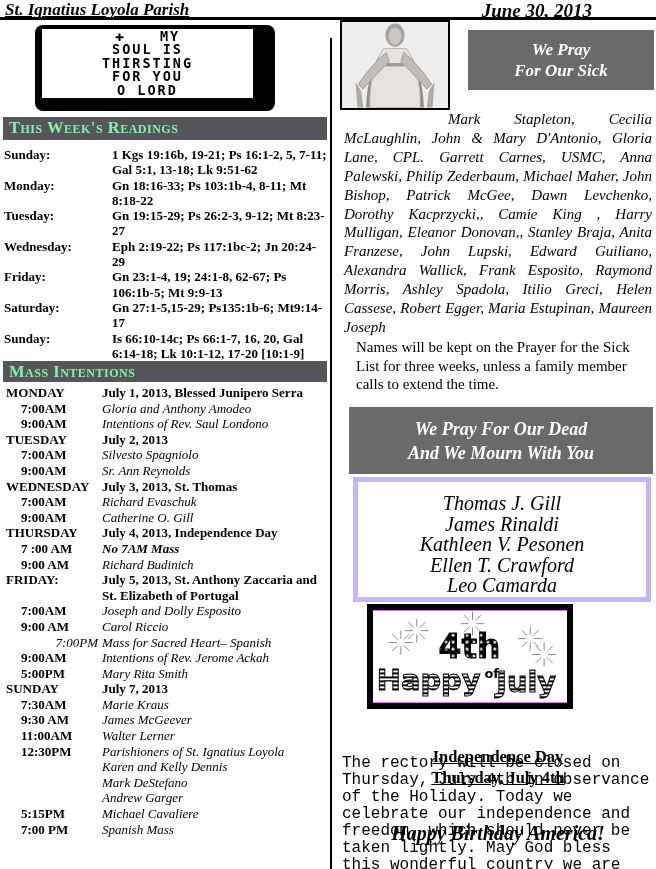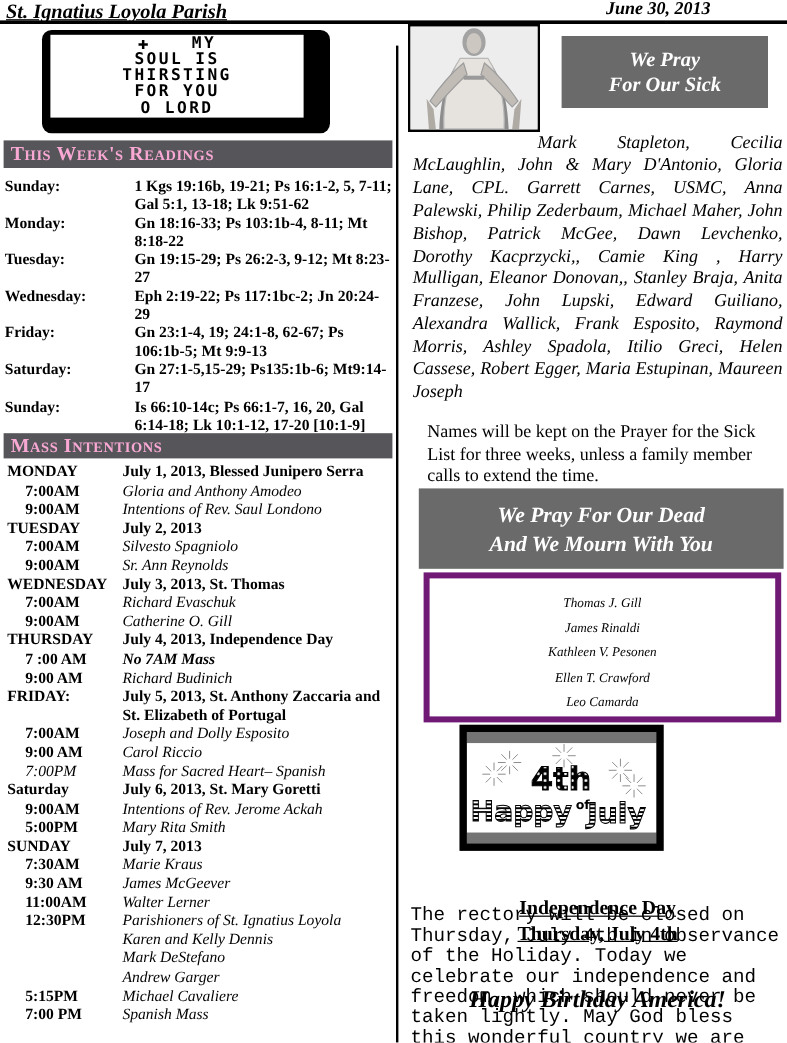--- a/index.html
+++ b/index.html
@@ -2,74 +2,74 @@
 <html style="--bar-gray: #56565a; --banner-gray: #6a6a6a;"><head>
 <meta charset="utf-8">
 <style>
   html,body{margin:0;padding:0;background:#fff;}
   .page{position:relative;width:656px;height:869px;background:#fff;overflow:hidden;
         font-family:"Liberation Serif",serif;color:#000;}
 
   
   .hdr-title{position:absolute;left:5px;top:0px;font-size:17px;font-weight:bold;font-style:italic;
              text-decoration:underline;}
-  .hdr-date{position:absolute;right:64px;top:0px;font-size:15px;font-weight:bold;font-style:italic;
-            }
+  .hdr-date{position:absolute;right:64px;top:0px;font-size:19px;font-weight:bold;font-style:italic;
+            text-decoration:underline;}
   .hdr-rule{position:absolute;left:0;top:17px;width:656px;height:3px;background:#000;}
   .v-divider{position:absolute;left:330px;top:38px;width:2px;height:831px;background:#000;}
 
   
   .soul{position:absolute;left:35px;top:25px;width:240px;height:86px;background:#000;border-radius:8px;}
   .soul-inner{position:absolute;left:7px;top:4px;right:22px;bottom:13px;background:#fff;
               display:flex;flex-direction:column;align-items:center;justify-content:center;
               font-family:"DejaVu Sans Mono",monospace;font-weight:bold;font-size:13.5px;
               line-height:13.5px;letter-spacing:2px;}
   .soul-l1{display:flex;gap:34px;align-items:center;}
   .soul-cross{font-size:15px;}
 
   
-  .sec-bar{position:absolute;left:3px;width:324px;background:var(--bar-gray,#56565a);color:#f9a8d4;
+  .sec-bar{position:absolute;left:3px;width:324px;background:var(--bar-gray,#56565a);color:#86efac;
            font-variant:small-caps;font-weight:bold;font-size:16.5px;letter-spacing:.5px;
            padding:1px 0 2px 6px;box-sizing:border-box;}
   #readings-bar{top:117px;height:23px;}
   #mi-bar{top:361px;height:21px;}
 
   
   .readings{position:absolute;left:4px;top:147px;width:325px;font-weight:bold;font-size:13px;line-height:15.3px;}
   .rd-row{display:grid;grid-template-columns:72px 1fr;column-gap:3px;gap:36px;}
   .rd-day{white-space:nowrap;}
 
   
   .mi{position:absolute;left:4px;top:385px;width:328px;font-size:13px;line-height:15.6px;}
   .mi-row{display:grid;grid-template-columns:94px 1fr;column-gap:4px;}
   .mi-time{font-weight:bold;white-space:nowrap;}
   .row-day .mi-time{padding-left:2px;}
   .row-day .mi-text{font-weight:bold;}
   .row-name .mi-time,.row-bold .mi-time{padding-left:17px;}
   .row-name .mi-text,.row-cont .mi-text{font-style:italic;}
-  .row-it .mi-time{padding-left:17px;font-style:italic;font-weight:normal;}
+  .row-it .mi-time{padding-left:17px;font-style:italic;font-weight:normal;text-align:right;}
   .row-it .mi-text{font-style:italic;}
   .row-bold .mi-text{font-weight:bold;font-style:italic;}
 
   
   .mary{position:absolute;left:340px;top:20px;width:110px;height:90px;border:2px solid #000;
         box-sizing:border-box;background:#ededed;}
   .mary svg{display:block;width:100%;height:100%;}
   .banner{background:var(--banner-gray,#6a6a6a);color:#fff;display:flex;flex-direction:column;
           align-items:center;justify-content:center;font-style:italic;font-weight:bold;text-align:center;}
-  .sick-banner{position:absolute;left:468px;top:30px;width:172px;height:60px;font-size:17px;line-height:21px;font-style:italic;}
+  .sick-banner{position:absolute;left:468px;top:30px;width:186px;height:60px;font-size:17px;line-height:21px;font-style:italic;}
   .sick-names{position:absolute;left:344px;top:110px;width:308px;font-style:italic;font-size:15px;
               line-height:18.9px;text-align:justify;text-indent:104px;}
-  .sick-note{position:absolute;left:356px;top:351px;width:300px;font-size:15px;line-height:18.7px;}
+  .sick-note{position:absolute;left:356px;top:338px;width:300px;font-size:15px;line-height:18.7px;}
   .dead-banner{position:absolute;left:349px;top:407px;width:304px;height:67px;font-size:18px;line-height:24px;}
-  .dead-box{position:absolute;left:353px;top:477px;width:298px;height:125px;border:5px solid #701a75;
+  .dead-box{position:absolute;left:353px;top:477px;width:298px;height:125px;border:5px solid #c4b5fd;
             box-sizing:border-box;background:#fff;padding-top:11px;text-align:center;
-            font-style:italic;font-size:11px;line-height:20.5px;}
-  .july{position:absolute;left:383px;top:604px;width:170px;height:105px;border:6px solid #000;
-        box-sizing:border-box;background:#737373;}
+            font-style:italic;font-size:20px;line-height:20.5px;}
+  .july{position:absolute;left:367px;top:604px;width:206px;height:105px;border:6px solid #000;
+        box-sizing:border-box;background:#d946ef;}
   .july svg{display:block;width:100%;height:100%;}
   .ind-h1{position:absolute;left:344px;top:711px;width:308px;text-align:center;font-weight:bold;
           font-size:16.5px;text-decoration:underline;margin-top:36px;}
   .ind-h2{position:absolute;left:344px;top:768px;width:308px;text-align:center;font-weight:bold;
           font-size:16.5px;text-decoration:underline;}
   .ind-body{position:absolute;left:342px;top:755px;width:312px;font-size:16px;line-height:17px;font-family:Liberation Mono, monospace;}
   .birthday{position:absolute;left:344px;top:822px;width:308px;text-align:center;font-weight:bold;
             font-style:italic;font-size:20px;}
 </style>
 </head>
@@ -209,24 +209,20 @@
   <div class="mi-row row-name">
     <span class="mi-time">9:00 AM</span>
     <span class="mi-text">Carol Riccio</span>
   </div>
 
   <div class="mi-row row-it">
     <span class="mi-time">7:00PM</span>
     <span class="mi-text">Mass for Sacred Heart– Spanish</span>
   </div>
 
-  <div class="mi-row row-day">
-    <span class="mi-time">Saturday</span>
-    <span class="mi-text">July 6, 2013, St. Mary Goretti</span>
-  </div>
 
   <div class="mi-row row-name">
     <span class="mi-time">9:00AM</span>
     <span class="mi-text">Intentions of Rev. Jerome Ackah</span>
   </div>
 
   <div class="mi-row row-name">
     <span class="mi-time">5:00PM</span>
     <span class="mi-text">Mary Rita Smith</span>
   </div>

